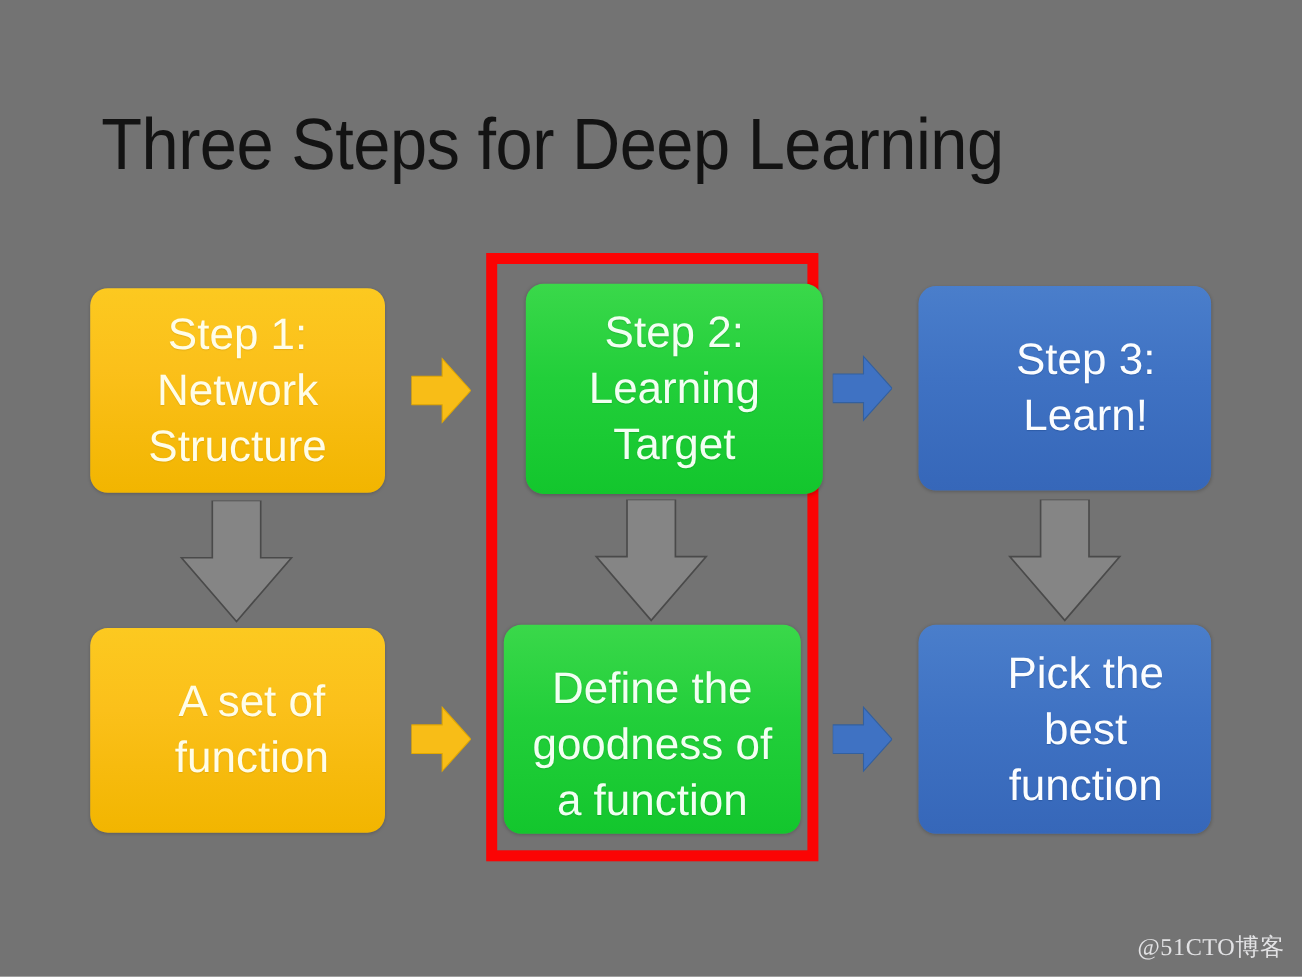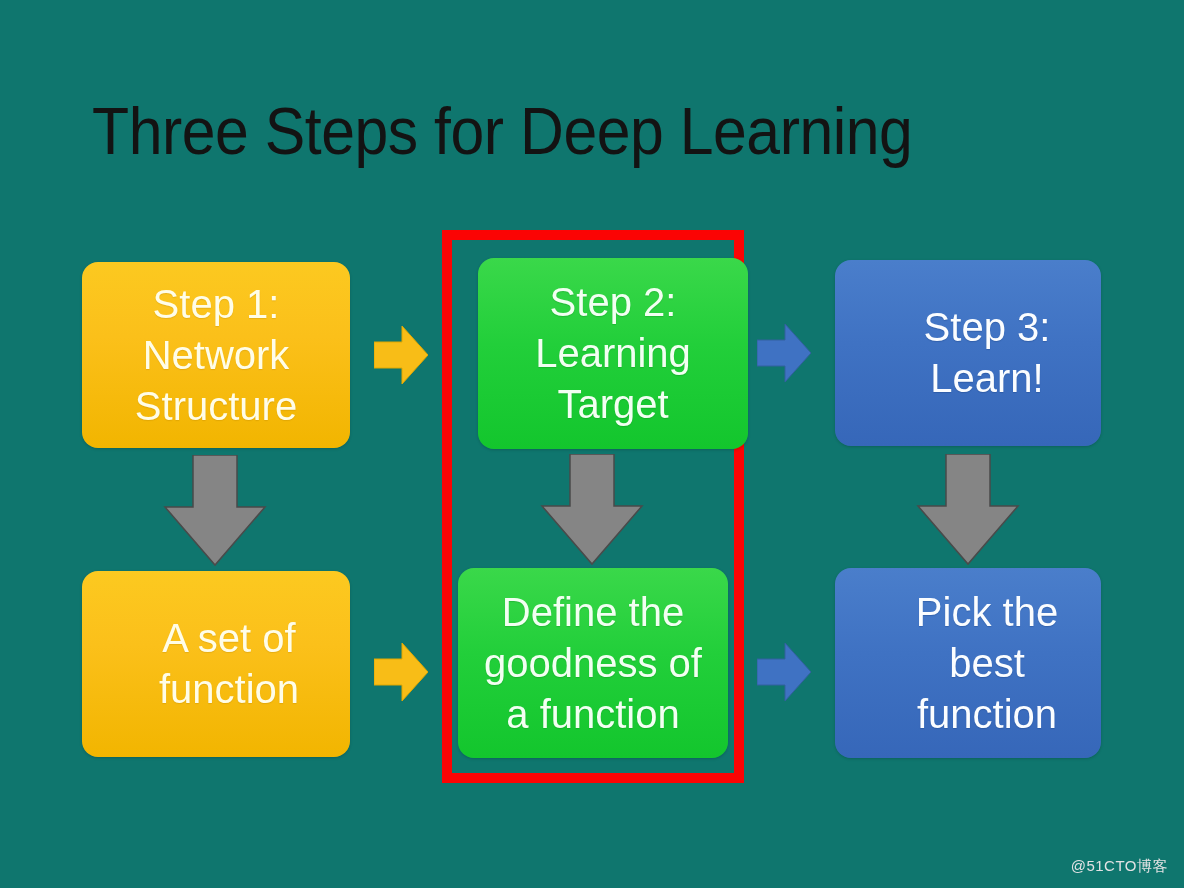--- a/index.html
+++ b/index.html
@@ -10,21 +10,21 @@
     width: 1184px;
     height: 888px;
     background: #ffffff;
     font-family: "Liberation Sans", sans-serif;
     overflow: hidden;
   }
   #slide {
     position: relative;
     width: 1184px;
     height: 888px;
-    background: #0f766e;
+    background: #737373;
   }
 
   
   #slide-title {
     position: absolute;
     left: 92px;
     top: 88px;
     width: 1000px;
     font-family: "Liberation Sans", sans-serif;
     font-size: 66px;
@@ -76,21 +76,21 @@
     color: #fbfdff;
     text-shadow: 0 1px 1px rgba(15,50,110,0.28);
     padding-left: 48px;
   }
 
   
   #box-step1      { left: 82px;  top: 262px; width: 268px; height: 186px; align-items: center; }
   #box-step2      { left: 478px; top: 258px; width: 270px; height: 191px; }
   #box-step3      { left: 835px; top: 260px; width: 266px; height: 186px; }
   #box-setfn      { left: 82px;  top: 571px; width: 268px; height: 186px; padding-left: 36px; }
-  #box-goodness   { left: 458px; top: 568px; width: 270px; height: 190px; }
+  #box-goodness   { left: 458px; top: 568px; width: 270px; height: 190px; align-items: flex-end; }
   #box-pickbest   { left: 835px; top: 568px; width: 266px; height: 190px; }
 
   
   #red-frame {
     position: absolute;
     left: 442px;
     top: 230px;
     width: 302px;
     height: 553px;
     border: 10px solid #fb0404;
@@ -118,22 +118,22 @@
 
   #arrow-d-col1     { left: 163px; top: 455px; }
   #arrow-d-col2     { left: 540px; top: 454px; }
   #arrow-d-col3     { left: 916px; top: 454px; }
 
   
   #watermark {
     position: absolute;
     right: 16px;
     bottom: 12px;
-    font-family: Liberation Sans, sans-serif;
-    font-size: 15px;
+    font-family: Liberation Serif, serif;
+    font-size: 22px;
     color: #e2e2e4;
     letter-spacing: 0.5px;
     user-select: none;
   }
 </style>
 </head>
 <body>
 
 <div id="slide">
 

